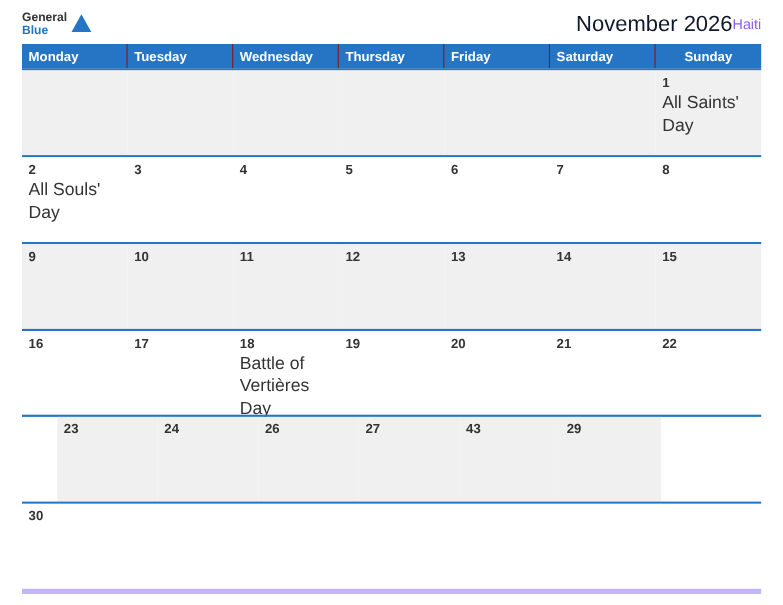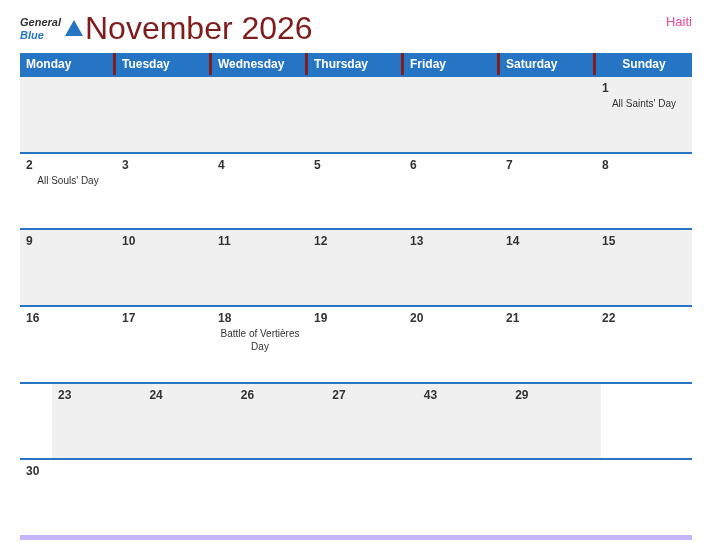--- a/index.html
+++ b/index.html
@@ -29,21 +29,20 @@
       align-items: center;
       justify-content: space-between;
       margin-bottom: 6px;
     }
 
     .logo {
       display: flex;
       align-items: center;
       font-size: 11px;
       font-weight: bold;
-      font-style: italic;
     }
 
     .logo-text {
       display: flex;
       flex-direction: column;
       line-height: 1.1;
     }
 
     .logo-general {
       color: #333;
@@ -57,30 +56,30 @@
       font-weight: bold;
     }
 
     .logo-icon {
       width: 22px;
       height: 22px;
       margin-left: 2px;
     }
 
     .title {
-      font-size: 32px;
-      color: #7f1d1d;
+      font-size: 20px;
+      color: #0f172a;
       font-weight: normal;
-      text-align: left;
+      text-align: right;
       flex: 1;
     }
 
     .country {
       font-size: 13px;
-      color: #ec4899;
+      color: #8b5cf6;
       font-weight: normal;
       align-self: flex-start;
       padding-top: 4px;
     }
 
     .calendar {
       width: 100%;
       flex: 1;
       display: flex;
       flex-direction: column;
@@ -91,21 +90,21 @@
       grid-template-columns: repeat(7, 1fr);
       background: #2575c4;
       color: #fff;
     }
 
     .cal-header-cell {
       padding: 4px 6px;
       font-size: 12px;
       font-weight: bold;
       color: #fff;
-      border-right: 3px solid #7f1d1d;
+      border-right: 1px solid #7f1d1d;
     }
 
     .cal-header-cell:last-child {
       border-right: none;
       text-align: center;
     }
 
     .cal-body {
       display: flex;
       flex-direction: column;
@@ -141,24 +140,23 @@
     }
 
     .day-num {
       font-size: 12px;
       font-weight: bold;
       color: #333;
       margin-bottom: 2px;
     }
 
     .event {
-      font-size: 10px;
+      font-size: 16px;
       color: #333;
       line-height: 1.3;
-      text-align: center;
     }
   </style>
 </head>
 <body>
 
 <div class="page">
   <div class="header">
     <div class="logo">
       <div class="logo-text">
         <span class="logo-general">General</span>

